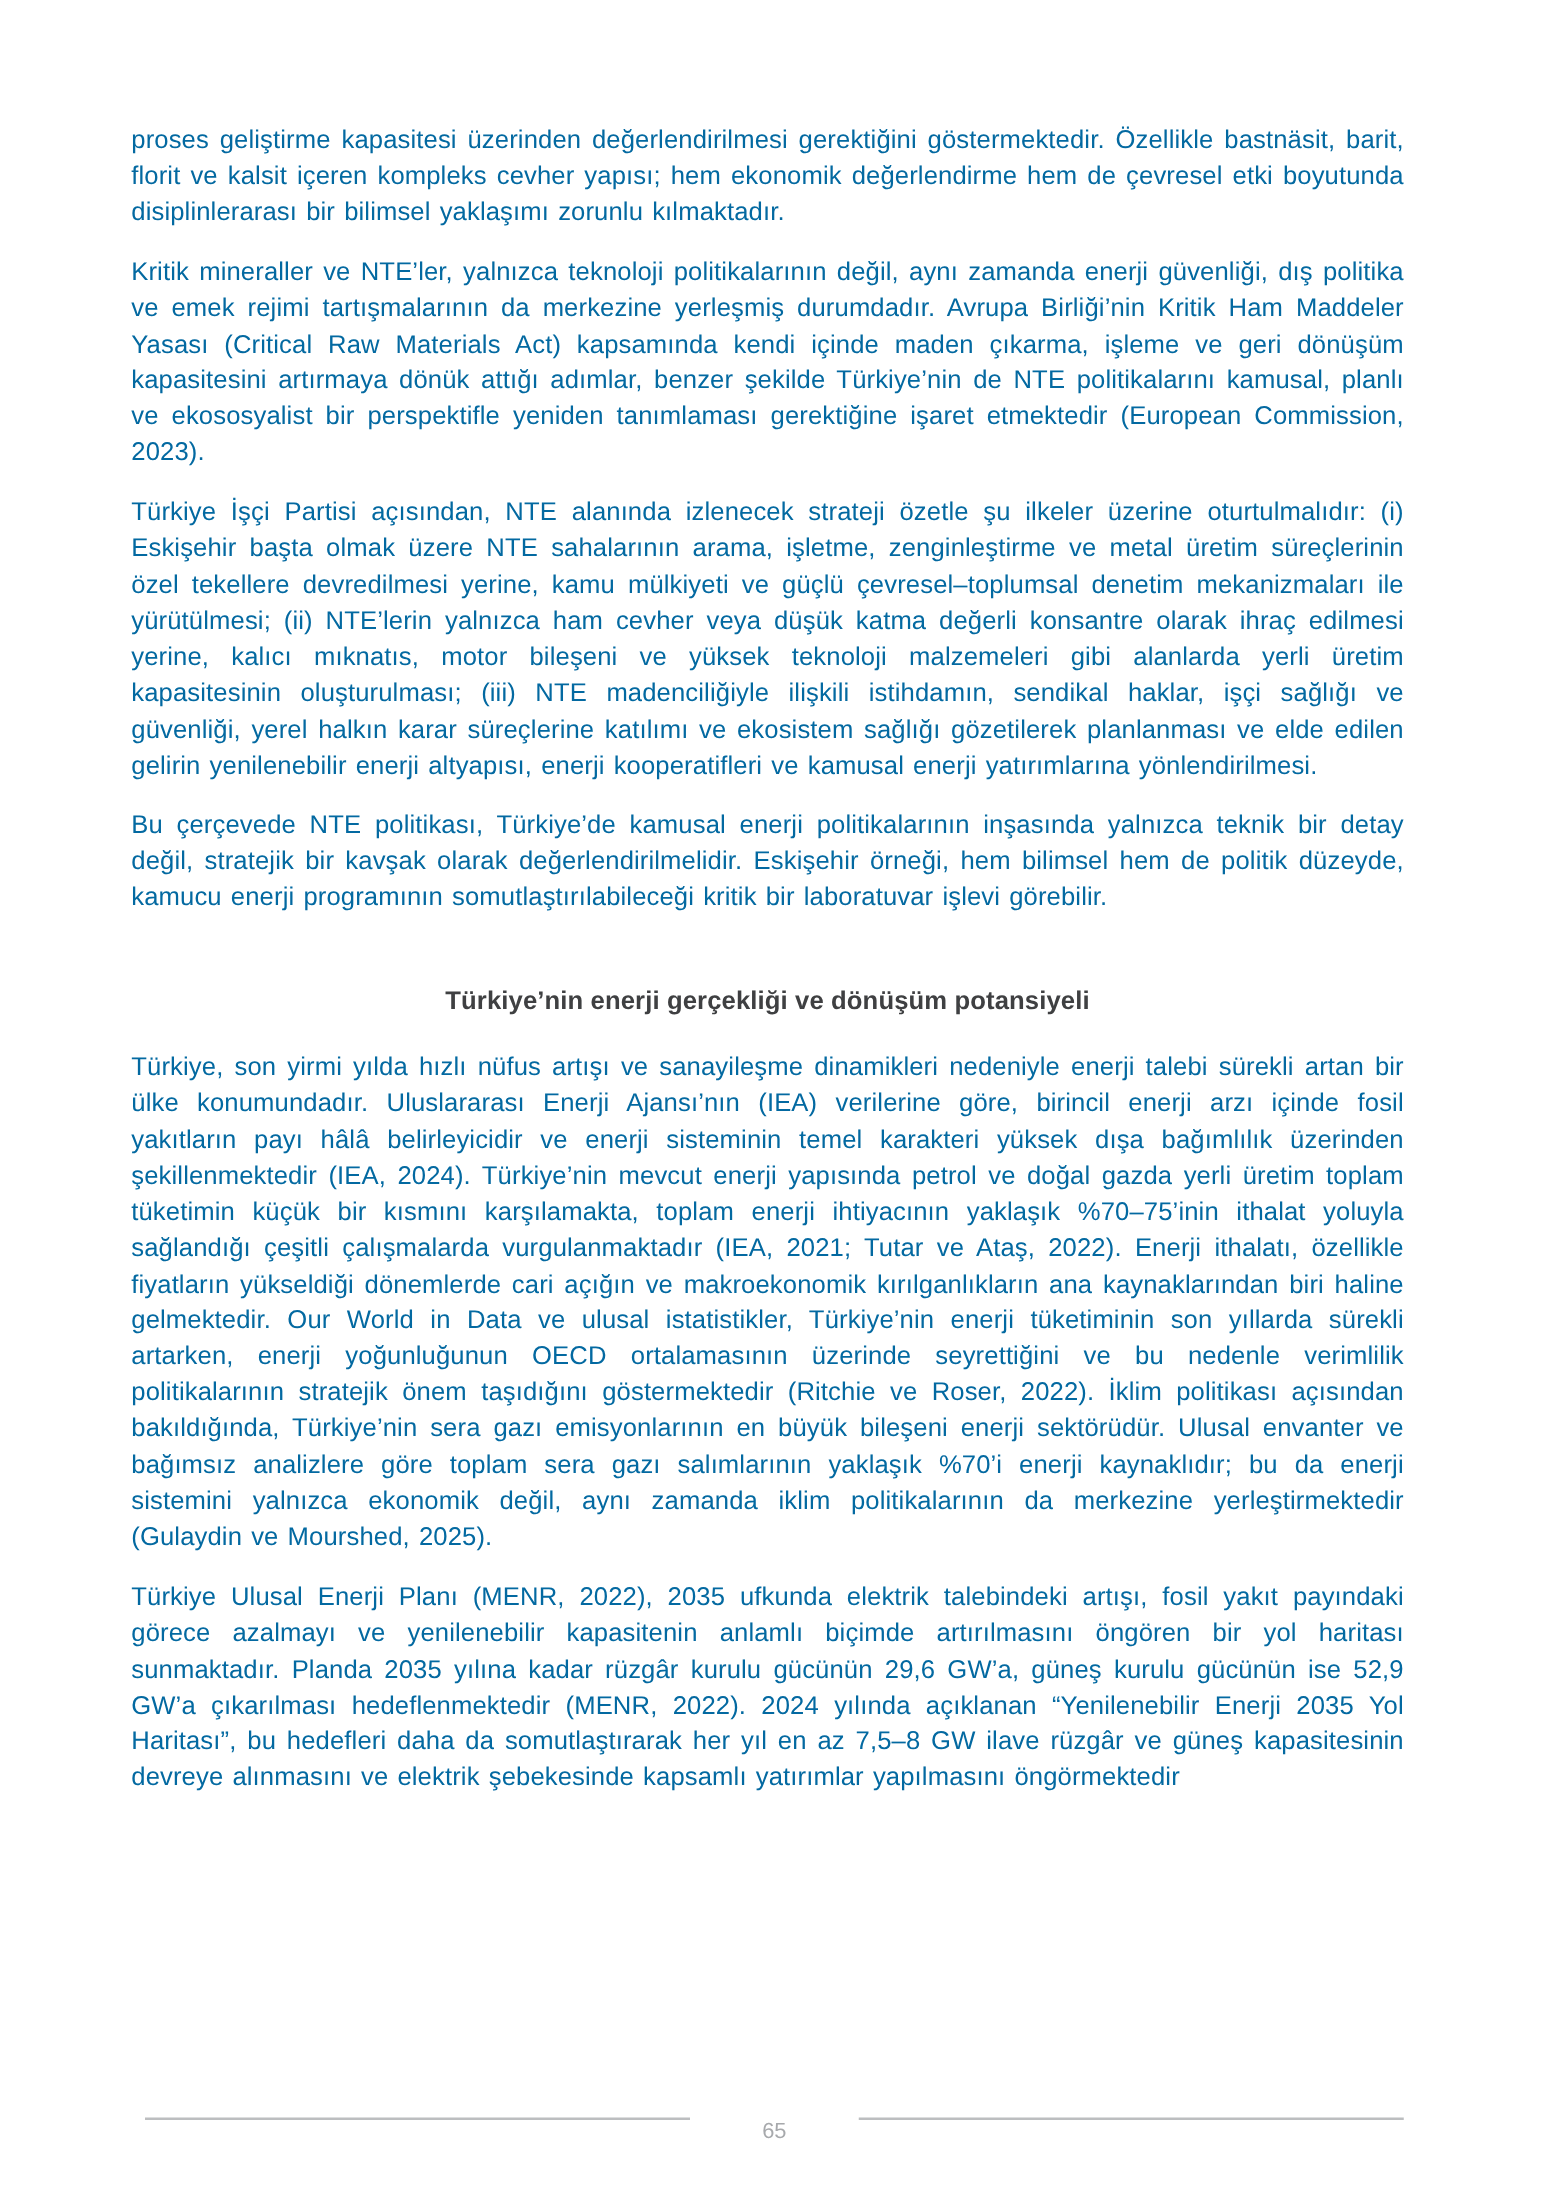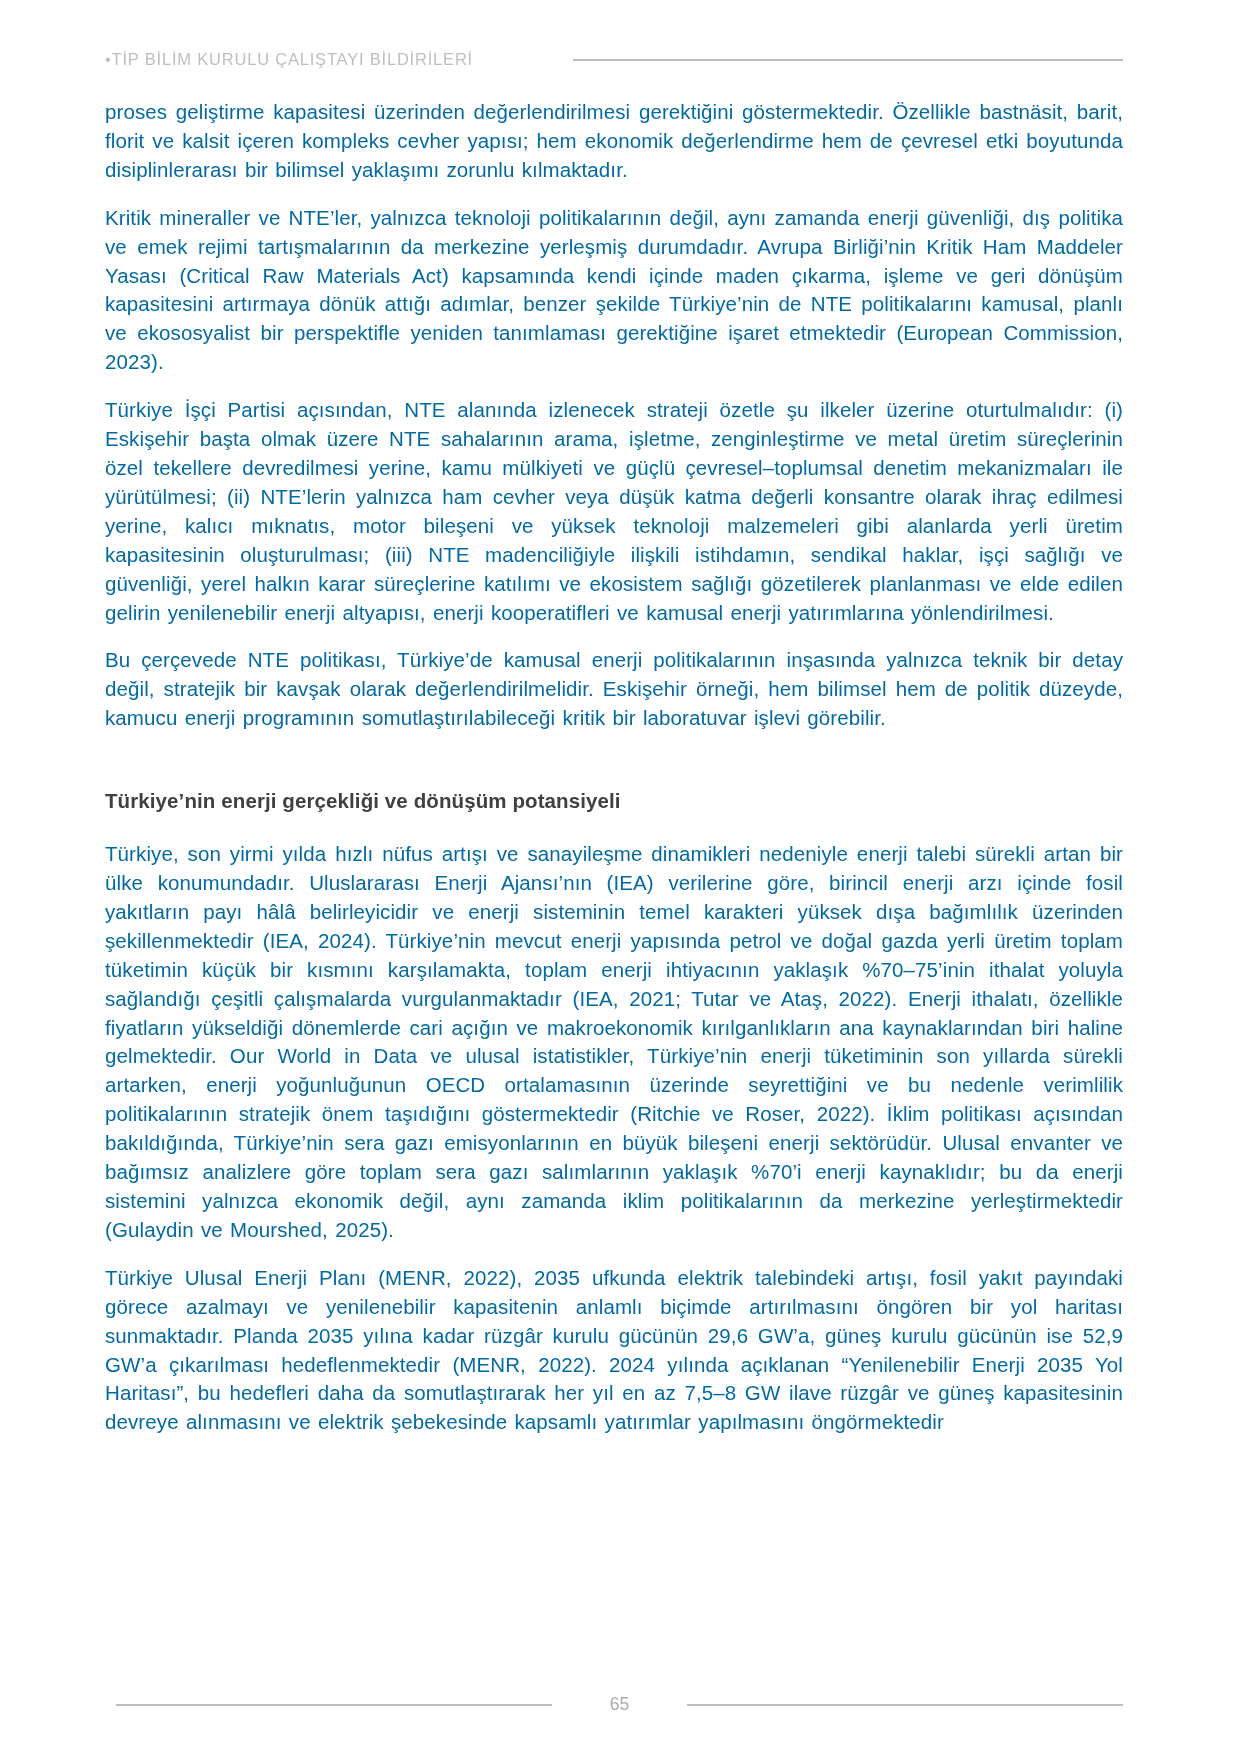--- a/index.html
+++ b/index.html
@@ -54,51 +54,48 @@
     word-spacing: 1.5px;
     letter-spacing: 0.1px;
     color: #0369a1;
   }
   .section-heading {
     margin: 56px 0 27px 0;
     font-size: 20.5px;
     font-weight: 700;
     color: #3f4042;
     letter-spacing: 0.1px;
+    text-align: center;
   }
   
   .footer {
     position: absolute;
     top: 1694px;
     left: 116px;
     right: 118px;
     display: flex;
-    align-items: center;
+    align-items: flex-start;
     gap: 28px;
   }
   .footer-rule {
     flex: 1;
     height: 2px;
     background: #bcbec0;
   }
   .footer-page-number {
     font-size: 17.5px;
     color: #a7a9ac;
     margin: 0 30px;
   }
 </style>
 </head>
 <body>
 
 <div class="page">
 
-  <div class="header">
-    <span class="header-title">•TİP BİLİM KURULU ÇALIŞTAYI BİLDİRİLERİ</span>
-    <span class="header-rule"></span>
-  </div>
 
   <div class="content">
     <div>
         <p class="body-paragraph">proses geliştirme kapasitesi üzerinden değerlendirilmesi gerektiğini göstermektedir. Özellikle bastnäsit, barit, florit ve kalsit içeren kompleks cevher yapısı; hem ekonomik değerlendirme hem de çevresel etki boyutunda disiplinlerarası bir bilimsel yaklaşımı zorunlu kılmaktadır.</p>
         <p class="body-paragraph">Kritik mineraller ve NTE’ler, yalnızca teknoloji politikalarının değil, aynı zamanda enerji güvenliği, dış politika ve emek rejimi tartışmalarının da merkezine yerleşmiş durumdadır. Avrupa Birliği’nin Kritik Ham Maddeler Yasası (Critical Raw Materials Act) kapsamında kendi içinde maden çıkarma, işleme ve geri dönüşüm kapasitesini artırmaya dönük attığı adımlar, benzer şekilde Türkiye’nin de NTE politikalarını kamusal, planlı ve ekososyalist bir perspektifle yeniden tanımlaması gerektiğine işaret etmektedir (European Commission, 2023).</p>
         <p class="body-paragraph">Türkiye İşçi Partisi açısından, NTE alanında izlenecek strateji özetle şu ilkeler üzerine oturtulmalıdır: (i) Eskişehir başta olmak üzere NTE sahalarının arama, işletme, zenginleştirme ve metal üretim süreçlerinin özel tekellere devredilmesi yerine, kamu mülkiyeti ve güçlü çevresel–toplumsal denetim mekanizmaları ile yürütülmesi; (ii) NTE’lerin yalnızca ham cevher veya düşük katma değerli konsantre olarak ihraç edilmesi yerine, kalıcı mıknatıs, motor bileşeni ve yüksek teknoloji malzemeleri gibi alanlarda yerli üretim kapasitesinin oluşturulması; (iii) NTE madenciliğiyle ilişkili istihdamın, sendikal haklar, işçi sağlığı ve güvenliği, yerel halkın karar süreçlerine katılımı ve ekosistem sağlığı gözetilerek planlanması ve elde edilen gelirin yenilenebilir enerji altyapısı, enerji kooperatifleri ve kamusal enerji yatırımlarına yönlendirilmesi.</p>
         <p class="body-paragraph">Bu çerçevede NTE politikası, Türkiye’de kamusal enerji politikalarının inşasında yalnızca teknik bir detay değil, stratejik bir kavşak olarak değerlendirilmelidir. Eskişehir örneği, hem bilimsel hem de politik düzeyde, kamucu enerji programının somutlaştırılabileceği kritik bir laboratuvar işlevi görebilir.</p>
       </div>
 
     <h2 class="section-heading">Türkiye’nin enerji gerçekliği ve dönüşüm potansiyeli</h2>

